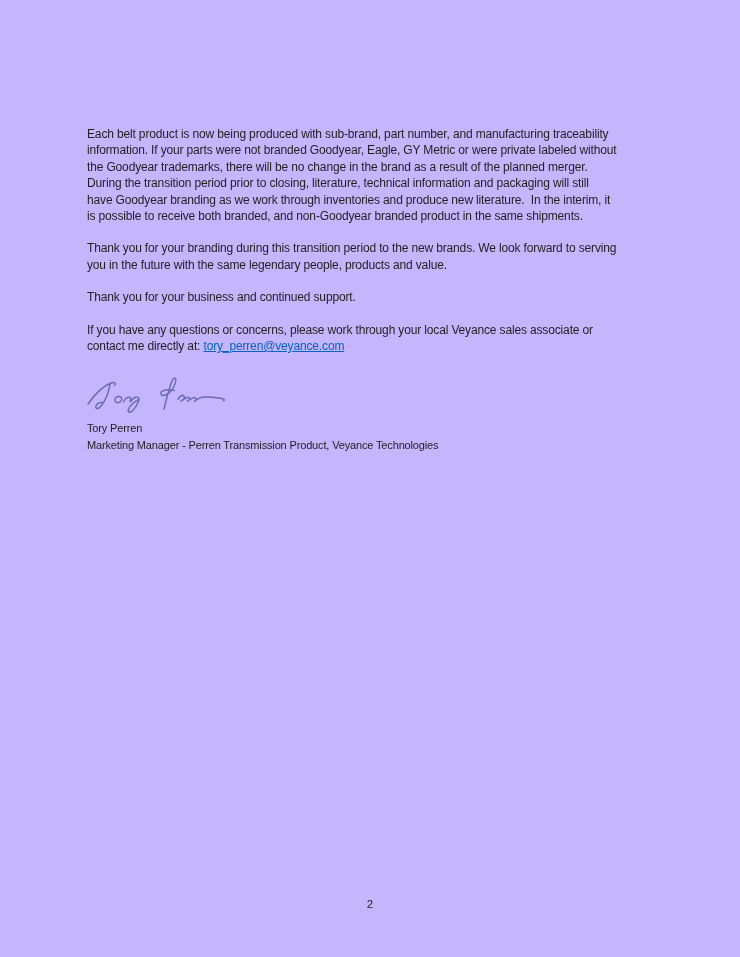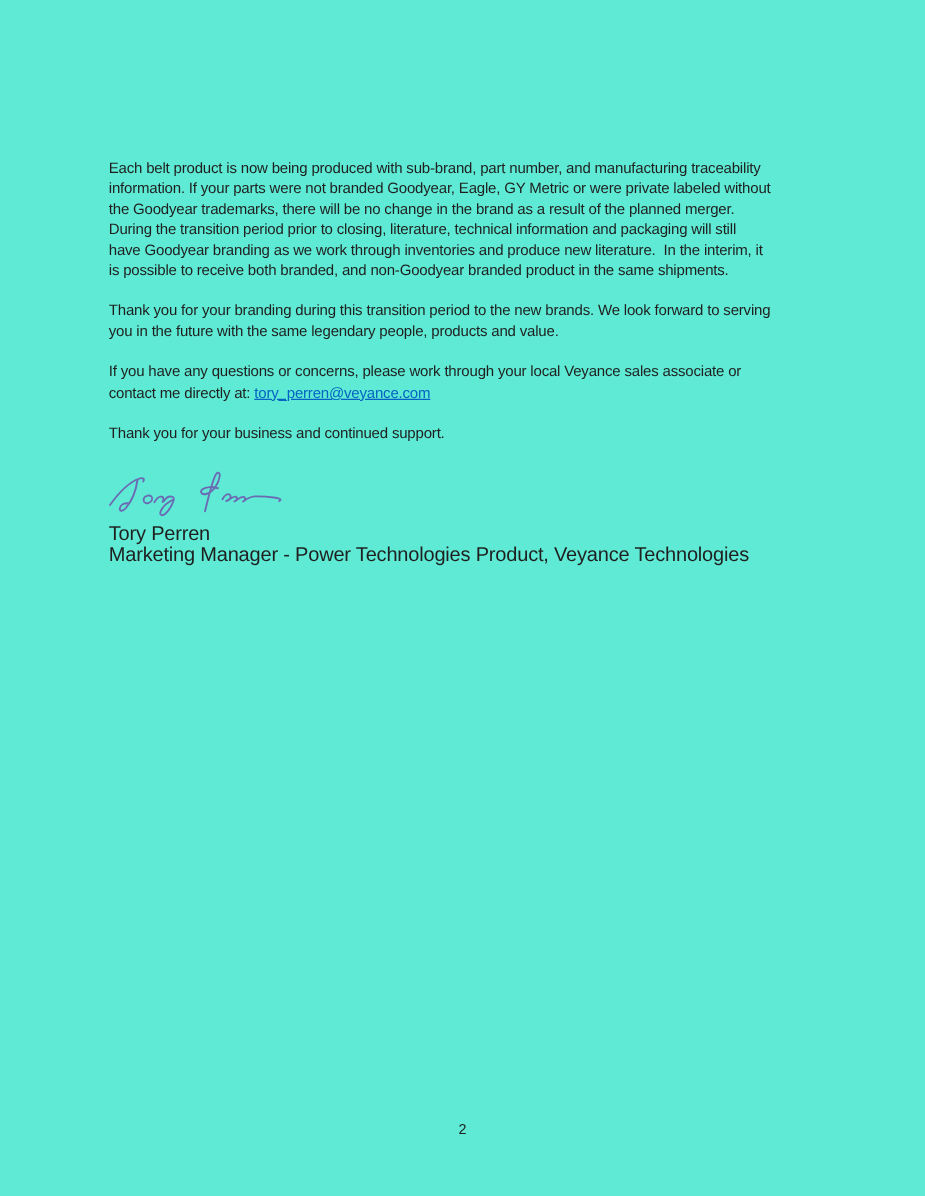--- a/index.html
+++ b/index.html
@@ -4,21 +4,21 @@
 <style>
   html, body {
     margin: 0;
     padding: 0;
     background: #ffffff;
   }
   .page {
     position: relative;
     width: 740px;
     height: 957px;
-    background: #5eead4;
+    background: #c4b5fd;
     font-family: "Liberation Sans", "DejaVu Sans", sans-serif;
     color: #1f1f1f;
     overflow: hidden;
   }
   .content {
     position: absolute;
     left: 87px;
     top: 126px;
     width: 620px;
   }
@@ -36,21 +36,21 @@
     cursor: pointer;
   }
   .signature-wrap {
     margin: 11px 0 2px -2px;
     height: 48px;
   }
   .signature-wrap svg {
     display: block;
   }
   .signer {
-    font-size: 16px;
+    font-size: 11px;
     line-height: 16.4px;
     letter-spacing: -0.15px;
   }
   .footer {
     position: absolute;
     left: 0;
     right: 0;
     top: 898px;
     text-align: center;
     font-size: 11.5px;
@@ -66,24 +66,24 @@
     <p class="para">Each belt product is now being produced with sub-brand, part number, and manufacturing traceability
 information. If your parts were not branded Goodyear, Eagle, GY Metric or were private labeled without
 the Goodyear trademarks, there will be no change in the brand as a result of the planned merger.
 During the transition period prior to closing, literature, technical information and packaging will still
 have Goodyear branding as we work through inventories and produce new literature.  In the interim, it
 is possible to receive both branded, and non-Goodyear branded product in the same shipments.</p>
 
     <p class="para">Thank you for your branding during this transition period to the new brands. We look forward to serving
 you in the future with the same legendary people, products and value.</p>
 
+    <p class="para">Thank you for your business and continued support.</p>
+
     <p class="para"><span>If you have any questions or concerns, please work through your local Veyance sales associate or
 contact me directly at: </span><a class="email-link" href="#">tory_perren@veyance.com</a></p>
-
-    <p class="para">Thank you for your business and continued support.</p>
 
     <div class="signature-wrap">
       <svg width="150" height="48" viewBox="0 0 150 48">
         <g fill="none" stroke="#6b6bb4" stroke-width="1.5" stroke-linecap="round" stroke-linejoin="round">
 
           <path d="M3,34 C8,27 17,16.5 26,13 C29.2,11.8 31.2,13.2 29.5,15.2"></path>
           <path d="M25,14 C24,21 21,30 16,36 C13.5,39.2 10.3,39.6 10.9,36.5 C11.4,34 14.2,32.4 17.5,32.6"></path>
 
           <path d="M33,26.5 C30.4,27 28.9,29.6 30.4,31.6 C32,33.6 35.6,32.5 36.6,29.8 C37.4,27.5 35.5,26 33,26.5"></path>
 
@@ -93,19 +93,19 @@
 
           <path d="M79,39 C81,31 84.2,17 87.2,10.5 C88.7,7.2 91.2,7.6 90.7,11 C90.1,16.6 86,23 80.5,25 C76.5,26.4 74.4,23.4 77,21.4 C79.6,19.4 85,19 89.3,20.6"></path>
 
           <path d="M93,29.4 C94.6,25.9 97.6,24.4 99,26 C100.3,27.5 98.5,30.1 96,30.9 C98.6,29.7 101.6,26.8 103.6,27.4 C105.4,28 104.5,30.4 102.5,31.2 C105,29.6 108,27 110,27.6 C112,28.2 111.2,30.4 109.5,31.2 C112,29.3 115.6,27.2 119,27.1 C124,27 130.5,27.5 135.5,28.2 C138.6,28.7 140.6,29.6 138.4,30.8"></path>
         </g>
       </svg>
     </div>
 
     <div class="signer">
       <div>Tory Perren</div>
-      <div>Marketing Manager - Power Technologies Product, Veyance Technologies</div>
+      <div>Marketing Manager - Perren Transmission Product, Veyance Technologies</div>
     </div>
 
   </div>
 
   <div class="footer">2</div>
 </div>
 
 </body></html>

